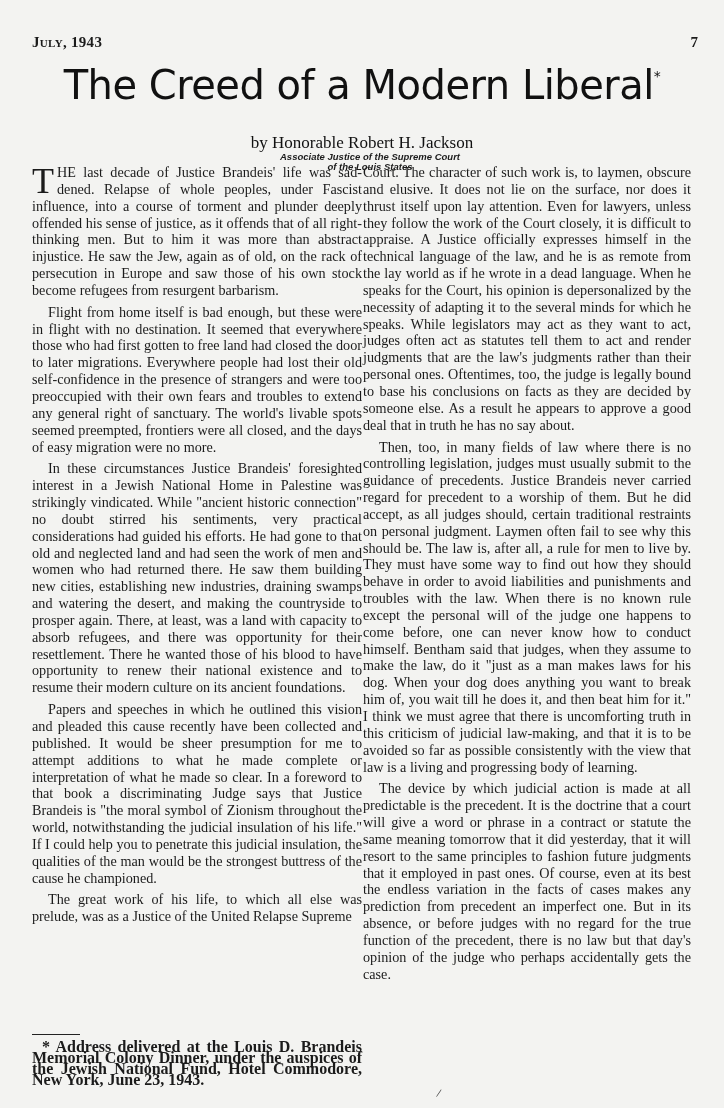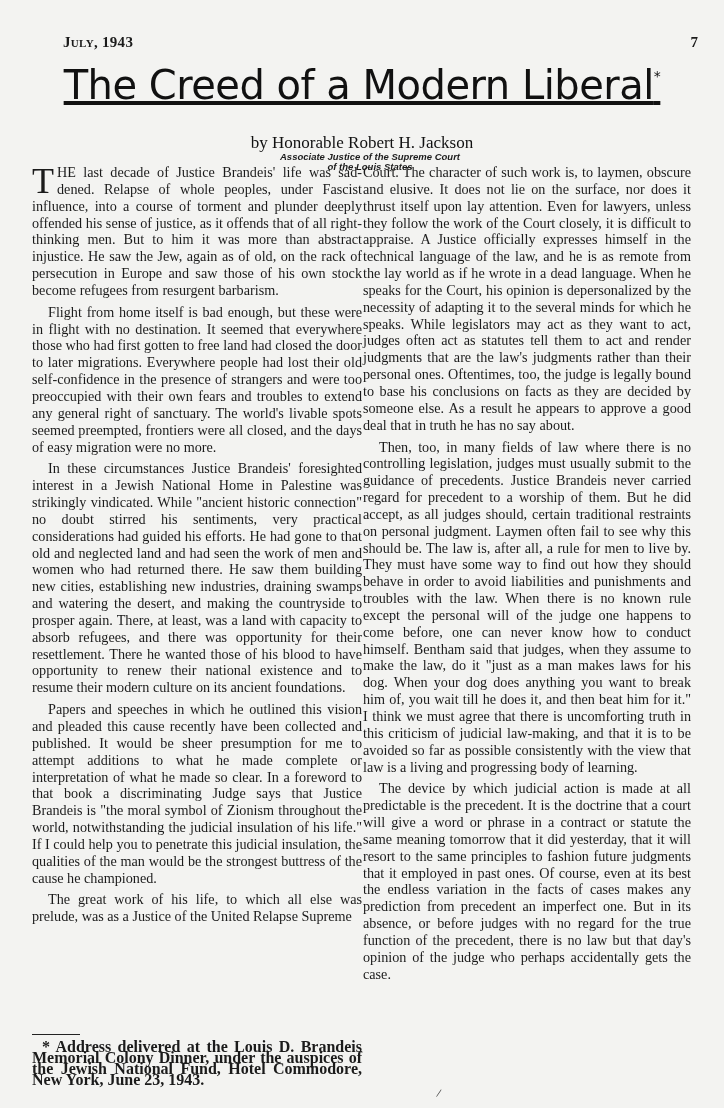--- a/index.html
+++ b/index.html
@@ -8,25 +8,25 @@
     background:#f3f3f1;
     color:#1b1b1b;
     font-family:"Liberation Serif","DejaVu Serif",serif;
     position:relative;
   }
   .running-head {
     position:absolute; top:34px; left:32px; right:26px;
     display:flex; justify-content:space-between;
     font-size:15px; font-weight:bold;
   }
-  .running-head .date { font-variant:small-caps; letter-spacing:0.3px;margin-left:31px; }
+  .running-head .date { font-variant:small-caps; letter-spacing:0.3px; }
   .title {
     position:absolute; top:62px; left:0; right:0; text-align:center;
     font-family:"DejaVu Sans","Liberation Sans",sans-serif;
-    font-size:40px; font-weight:normal; letter-spacing:-0.5px; color:#111;text-decoration:underline;
+    font-size:40px; font-weight:normal; letter-spacing:-0.5px; color:#111;
   }
   .title sup { font-size:14px; vertical-align:top; position:relative; top:6px; }
   .byline {
     position:absolute; top:133px; left:0; right:0; text-align:center;
     font-size:17px; font-weight:normal; color:#111;
   }
   .affil {
     position:absolute; top:152px; left:0; right:0; text-align:center;
     font-size:9.5px; font-weight:bold; font-style:italic; line-height:10px;
     font-family:"Liberation Sans",sans-serif;

